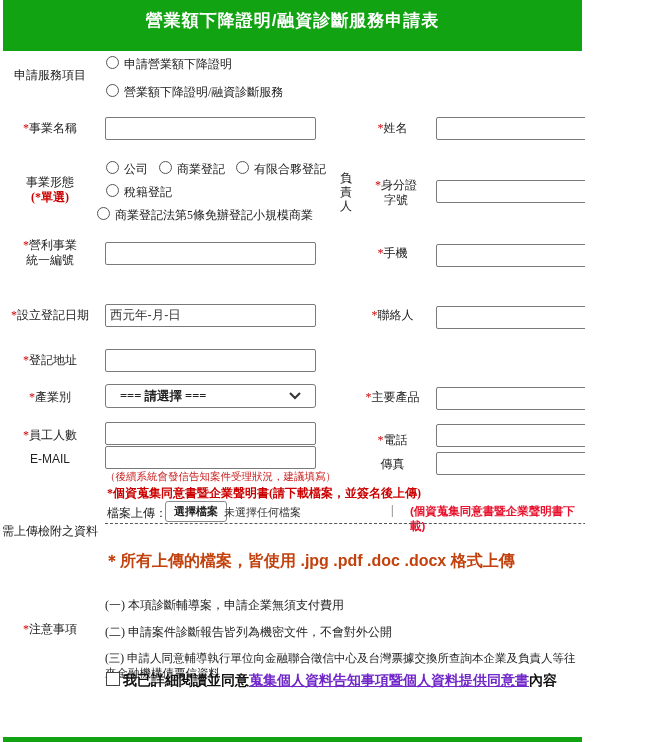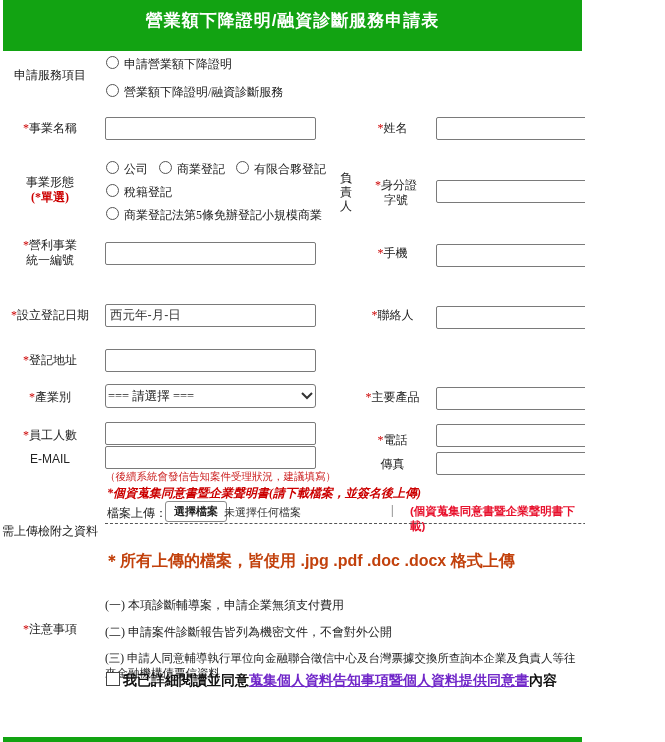--- a/index.html
+++ b/index.html
@@ -30,25 +30,25 @@
   
   .radio{display:inline-block;width:11px;height:11px;border:1px solid #555;border-radius:50%;
          background:#fff;vertical-align:-1px;margin-right:5px;}
   .radio-item{font-size:12px;color:#222;}
   .checkbox{display:inline-block;width:12px;height:12px;border:1px solid #444;background:#fff;
             vertical-align:-1px;margin-right:3px;}
 
   
   .select{position:absolute;left:105px;width:211px;height:24px;border:1px solid #7a7a7a;
           border-radius:3px;background:#fff;box-sizing:border-box;display:flex;
-          align-items:center;justify-content:space-between;padding:0 2px;
-          font-size:12.5px;color:#222;}
+          align-items:center;justify-content:space-between;padding:0 14px;
+          font-size:12.5px;color:#222;font-weight:bold;}
 
   .rednote{color:#cc2222;font-size:10.5px;}
-  .boldred{color:#cc0000;font-weight:bold;font-size:12px;font-style:italic;}
+  .boldred{color:#cc0000;font-weight:bold;font-size:12px;}
   .dashline{position:absolute;left:105px;width:556px;border-top:1px dashed #555;height:0;}
   .choosebtn{position:absolute;border:1px solid #8b8b8b;border-radius:3px;background:#fff;
              font-size:11px;font-weight:bold;padding:2px 8px;color:#222;
              font-family:"Liberation Sans","DejaVu Sans",sans-serif;}
   .warn{position:absolute;color:#c2410c;font-weight:bold;font-size:16px;
         font-family:"Liberation Sans","DejaVu Sans",sans-serif;}
   .note{position:absolute;left:105px;font-size:12px;color:#222;}
   .agree{position:absolute;left:106px;font-size:14px;font-weight:bold;color:#111;
          font-family:"Liberation Sans","DejaVu Sans",sans-serif;}
   .agree a{color:#7128c9;text-decoration:underline;}
@@ -87,21 +87,21 @@
     <span class="req" style="font-weight:bold">(*單選)</span>
   </div>
   <div style="position:absolute;left:106px;top:161px" class="radio-item">
     <span style="margin-right:8px"><span class="radio"></span><span>公司</span></span>
     <span style="margin-right:8px"><span class="radio"></span><span>商業登記</span></span>
     <span><span class="radio"></span><span>有限合夥登記</span></span>
   </div>
   <div style="position:absolute;left:106px;top:184px" class="radio-item">
     <span class="radio"></span><span>稅籍登記</span>
   </div>
-  <div style="position:absolute;left:106px;top:207px" class="radio-item">
+  <div style="position:absolute;left:97px;top:207px" class="radio-item">
     <span class="radio"></span><span>商業登記法第5條免辦登記小規模商業</span>
   </div>
 
   <div style="position:absolute;left:338px;top:171px;width:16px">
     <span class="vchar">負</span>
     <span class="vchar">責</span>
     <span class="vchar">人</span>
   </div>
   <div class="lbl" style="left:360px;width:72px;top:178px">
     <span class="req">*</span><span>身分證</span><br>

